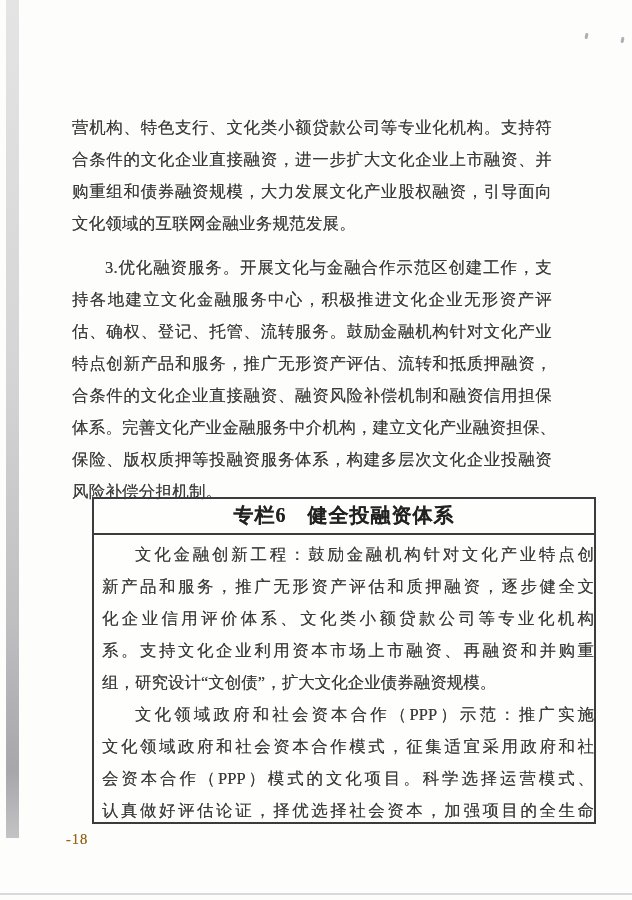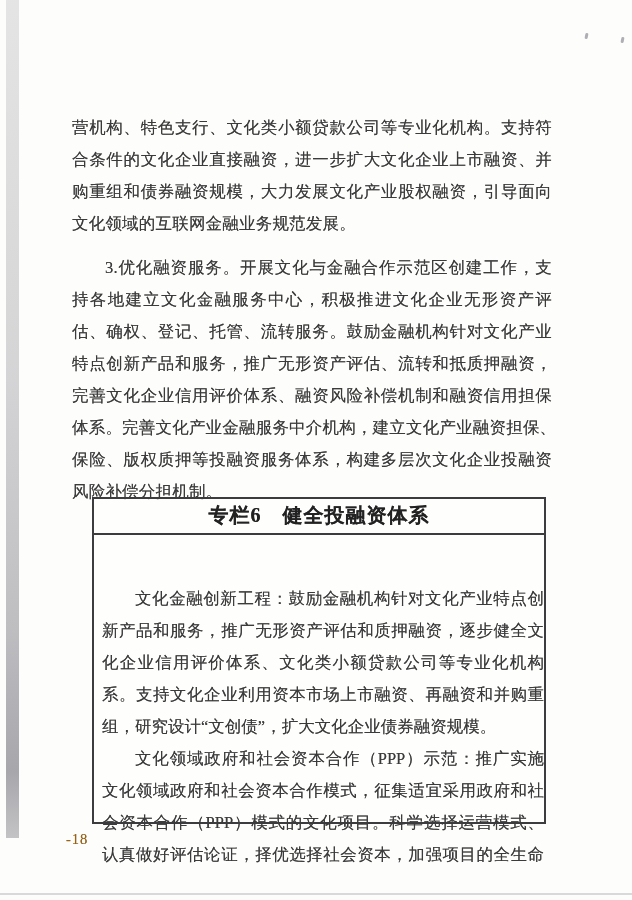--- a/index.html
+++ b/index.html
@@ -38,36 +38,36 @@
     white-space: nowrap;
     text-align: justify;
     text-align-last: justify;
     text-shadow: 0 0 .6px rgba(70,70,70,.75);
   }
   .tline.last { text-align-last: left; white-space: normal; }
   .tline.indent { padding-left: 33px; }
 
   
   .callout {
-    position: absolute; left: 92px; top: 497px; width: 454px; height: 327px;
+    position: absolute; left: 92px; top: 497px; width: 504px; height: 327px;
     border: 2px solid #3c3c3e;
     box-sizing: border-box;
     background: rgba(255,255,255,.4);
   }
   .callout-title {
     height: 34px; line-height: 33px;
     border-bottom: 2px solid #3c3c3e;
     text-align: center;
     font-weight: bold;
     font-size: 20px;
     color: #222;
     letter-spacing: 1px;
     text-shadow: 0 0 .5px rgba(30,30,30,.8);
   }
-  .callout-body { padding: 4px 0 0 8px; margin-top: 44px; }
+  .callout-body { padding: 4px 0 0 8px; }
   .bline {
     font-size: 16.5px;
     line-height: 32px;
     height: 32px;
     letter-spacing: 0;
     white-space: nowrap;
     text-align: justify;
     text-align-last: justify;
     text-shadow: 0 0 .6px rgba(70,70,70,.75);
   }
@@ -97,21 +97,21 @@
       <div class="tline">合条件的文化企业直接融资，进一步扩大文化企业上市融资、并</div>
       <div class="tline">购重组和债券融资规模，大力发展文化产业股权融资，引导面向</div>
       <div class="tline last">文化领域的互联网金融业务规范发展。</div>
     </div>
 
     <div class="para para-2">
       <div class="tline indent">3.优化融资服务。开展文化与金融合作示范区创建工作，支</div>
       <div class="tline">持各地建立文化金融服务中心，积极推进文化企业无形资产评</div>
       <div class="tline">估、确权、登记、托管、流转服务。鼓励金融机构针对文化产业</div>
       <div class="tline">特点创新产品和服务，推广无形资产评估、流转和抵质押融资，</div>
-      <div class="tline">完善文化企业信用评价体系、融资风险补偿机制和融资信用担保</div>
+      <div class="tline">合条件的文化企业直接融资、融资风险补偿机制和融资信用担保</div>
       <div class="tline">体系。完善文化产业金融服务中介机构，建立文化产业融资担保、</div>
       <div class="tline">保险、版权质押等投融资服务体系，构建多层次文化企业投融资</div>
       <div class="tline last">风险补偿分担机制。</div>
     </div>
 
   </div>
 
   <div class="callout">
     <div class="callout-title">专栏6　健全投融资体系</div>
     <div class="callout-body">

